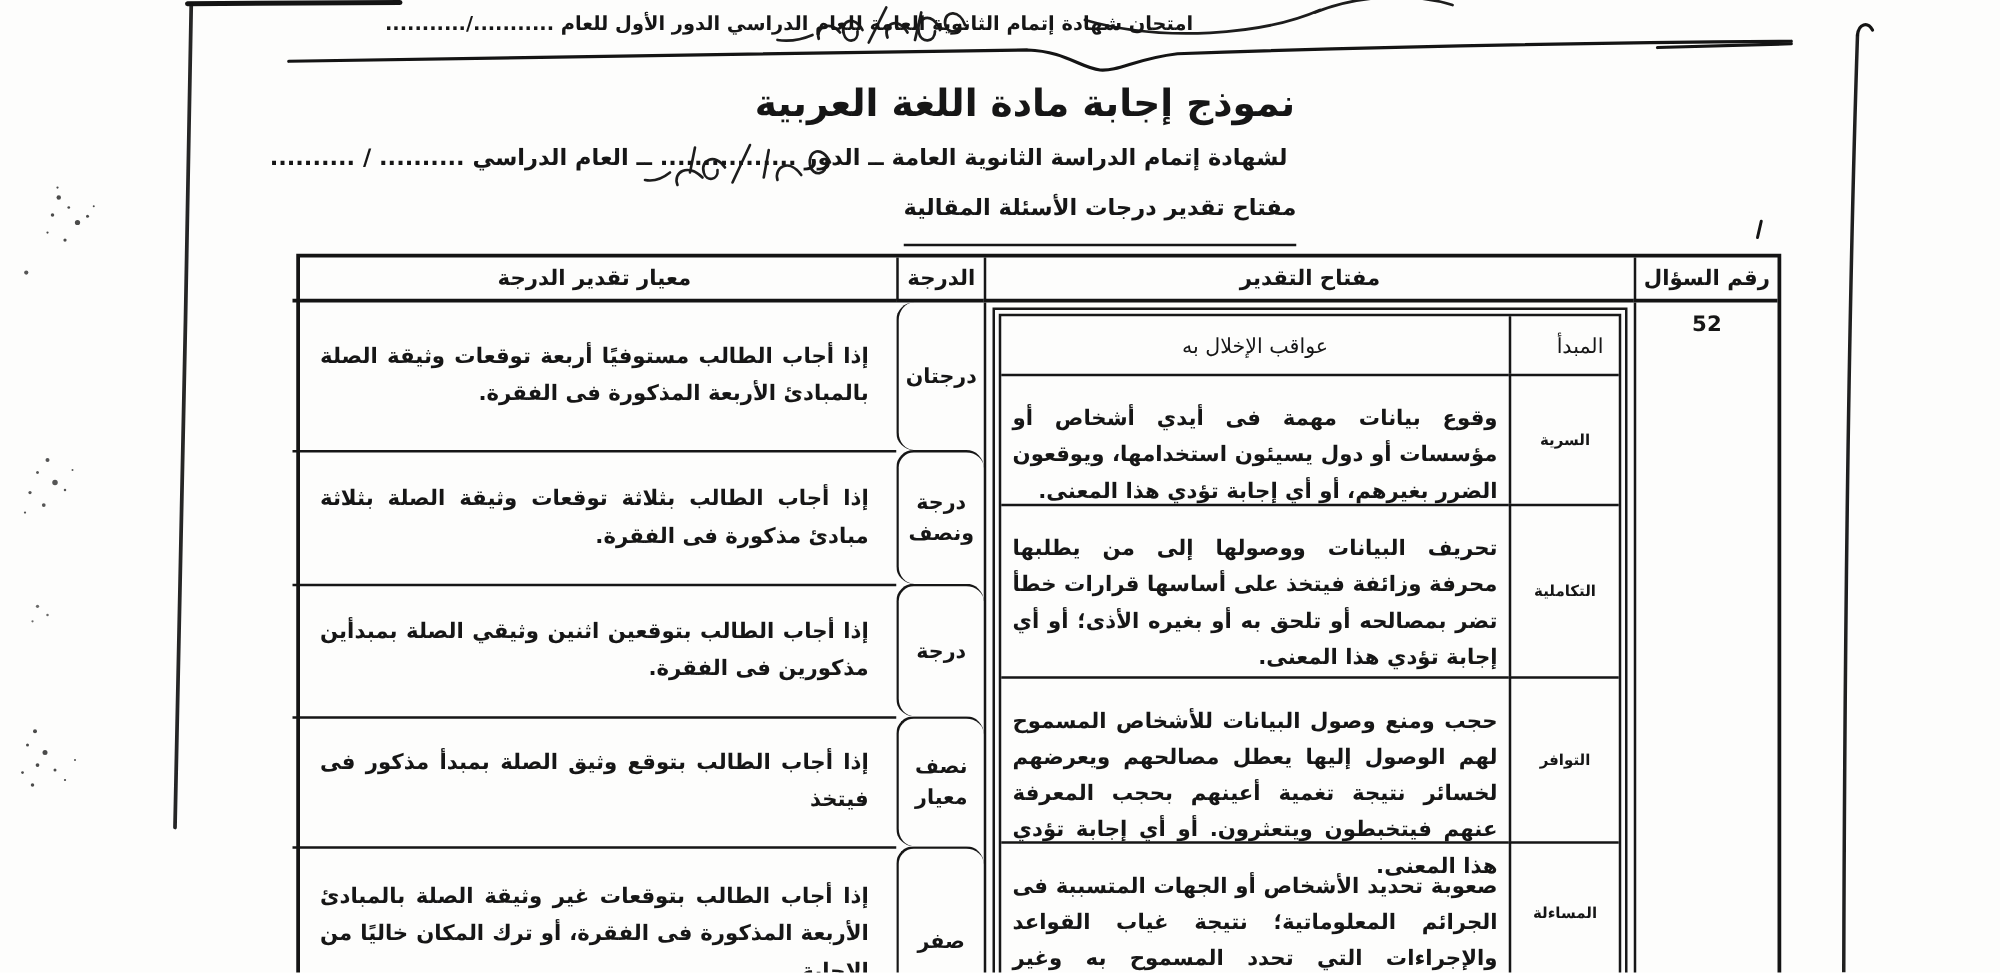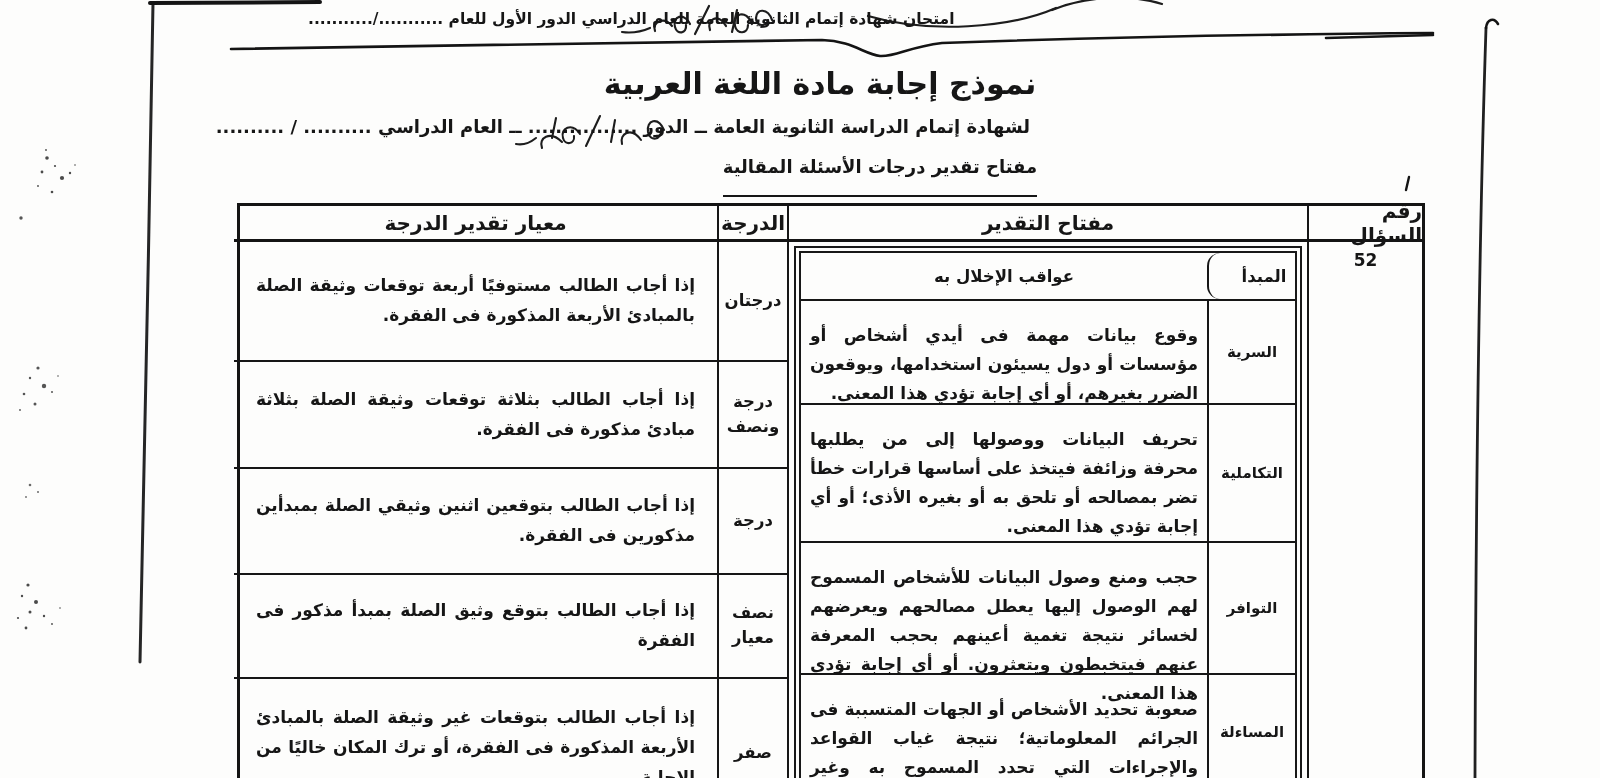--- a/index.html
+++ b/index.html
@@ -18,37 +18,37 @@
   .section-heading{position:absolute;top:156px;left:640px;width:480px;text-align:center;
     font-size:18px;font-weight:bold;}
   .section-heading span{border-bottom:2.5px solid #161616;padding-bottom:18px;}
 
   .main-table{position:absolute;left:237px;top:203px;width:1188px;height:771px;
     display:grid;direction:rtl;box-sizing:border-box;
     grid-template-columns:115px 520px 70px 483px;
     grid-template-rows:36px 118px 107px 106px 104px 300px;
     border:3px solid #141414;background:transparent;}
   .mt-cell{box-sizing:border-box;display:flex;align-items:center;justify-content:center;}
-  .mt-head{border-bottom:3px solid #141414;font-size:20px;font-weight:bold;}
+  .mt-head{border-bottom:3px solid #141414;font-size:17px;font-weight:bold;}
   .v-sep{border-left:2.5px solid #161616;}
   .h-sep{border-top:2.5px solid #161616;}
   .crit-cell{padding:20px 22px;font-size:17px;font-weight:bold;line-height:1.75;
     text-align:justify;direction:rtl;}
-  .grade-cell{font-size:16.5px;font-weight:bold;text-align:center;line-height:1.5;padding:4px;}
+  .grade-cell{font-size:16.5px;font-weight:bold;text-align:center;line-height:1.5;padding:4px;border-radius:14px;}
   .qnum-cell{align-items:flex-start;padding-top:8px;font-size:17px;font-weight:bold;}
   .key-cell{display:block;position:relative;}
 
   .inner-table{position:absolute;top:9px;right:10px;left:10px;height:650px;
     display:grid;direction:rtl;box-sizing:border-box;
     grid-template-columns:88px 1fr;
     grid-template-rows:46px 104px 138px 132px 230px;
     border:2.5px solid #181818;outline:2px solid #181818;outline-offset:3px;}
   .it-cell{box-sizing:border-box;display:flex;align-items:center;justify-content:center;}
-  .it-head{font-size:16.5px;font-weight:bold;border-radius:13px;}
-  .principle{font-size:15px;font-weight:bold;text-align:center;padding:2px;}
+  .it-head{font-size:16.5px;font-weight:normal;}
+  .principle{font-size:12px;font-weight:bold;text-align:center;padding:2px;}
   .consequence{padding:20px 9px;font-size:17px;font-weight:bold;line-height:1.7;
     text-align:justify;direction:rtl;align-items:flex-start;display:block;}
   .top-align{align-items:flex-start !important;}
 </style>
 </head>
 <body>
 
 <div class="scan">
 
   <svg class="artifacts" width="1600" height="778" viewBox="0 0 1600 778">
@@ -182,20 +182,20 @@
       <div class="mt-cell grade-cell v-sep" style="grid-column:3;grid-row:2;">درجتان</div>
       <div class="mt-cell crit-cell" style="grid-column:4;grid-row:2;">إذا أجاب الطالب مستوفيًا أربعة توقعات وثيقة الصلة بالمبادئ الأربعة المذكورة فى الفقرة.</div>
 
       <div class="mt-cell grade-cell v-sep h-sep" style="grid-column:3;grid-row:3;">درجة ونصف</div>
       <div class="mt-cell crit-cell h-sep" style="grid-column:4;grid-row:3;">إذا أجاب الطالب بثلاثة توقعات وثيقة الصلة بثلاثة مبادئ مذكورة فى الفقرة.</div>
 
       <div class="mt-cell grade-cell v-sep h-sep" style="grid-column:3;grid-row:4;">درجة</div>
       <div class="mt-cell crit-cell h-sep" style="grid-column:4;grid-row:4;">إذا أجاب الطالب بتوقعين اثنين وثيقي الصلة بمبدأين مذكورين فى الفقرة.</div>
 
       <div class="mt-cell grade-cell v-sep h-sep" style="grid-column:3;grid-row:5;">نصف معيار</div>
-      <div class="mt-cell crit-cell h-sep" style="grid-column:4;grid-row:5;">إذا أجاب الطالب بتوقع وثيق الصلة بمبدأ مذكور فى الفقرة</div>
+      <div class="mt-cell crit-cell h-sep" style="grid-column:4;grid-row:5;">إذا أجاب الطالب بتوقع وثيق الصلة بمبدأ مذكور فى فيتخذ</div>
 
       <div class="mt-cell grade-cell v-sep h-sep top-align" style="grid-column:3;grid-row:6;padding-top:62px;">صفر</div>
       <div class="mt-cell crit-cell h-sep top-align" style="grid-column:4;grid-row:6;padding-top:24px;">إذا أجاب الطالب بتوقعات غير وثيقة الصلة بالمبادئ الأربعة المذكورة فى الفقرة، أو ترك المكان خاليًا من الإجابة.</div>
 
     </div>
   </div>
 </div>
 
 </body></html>

